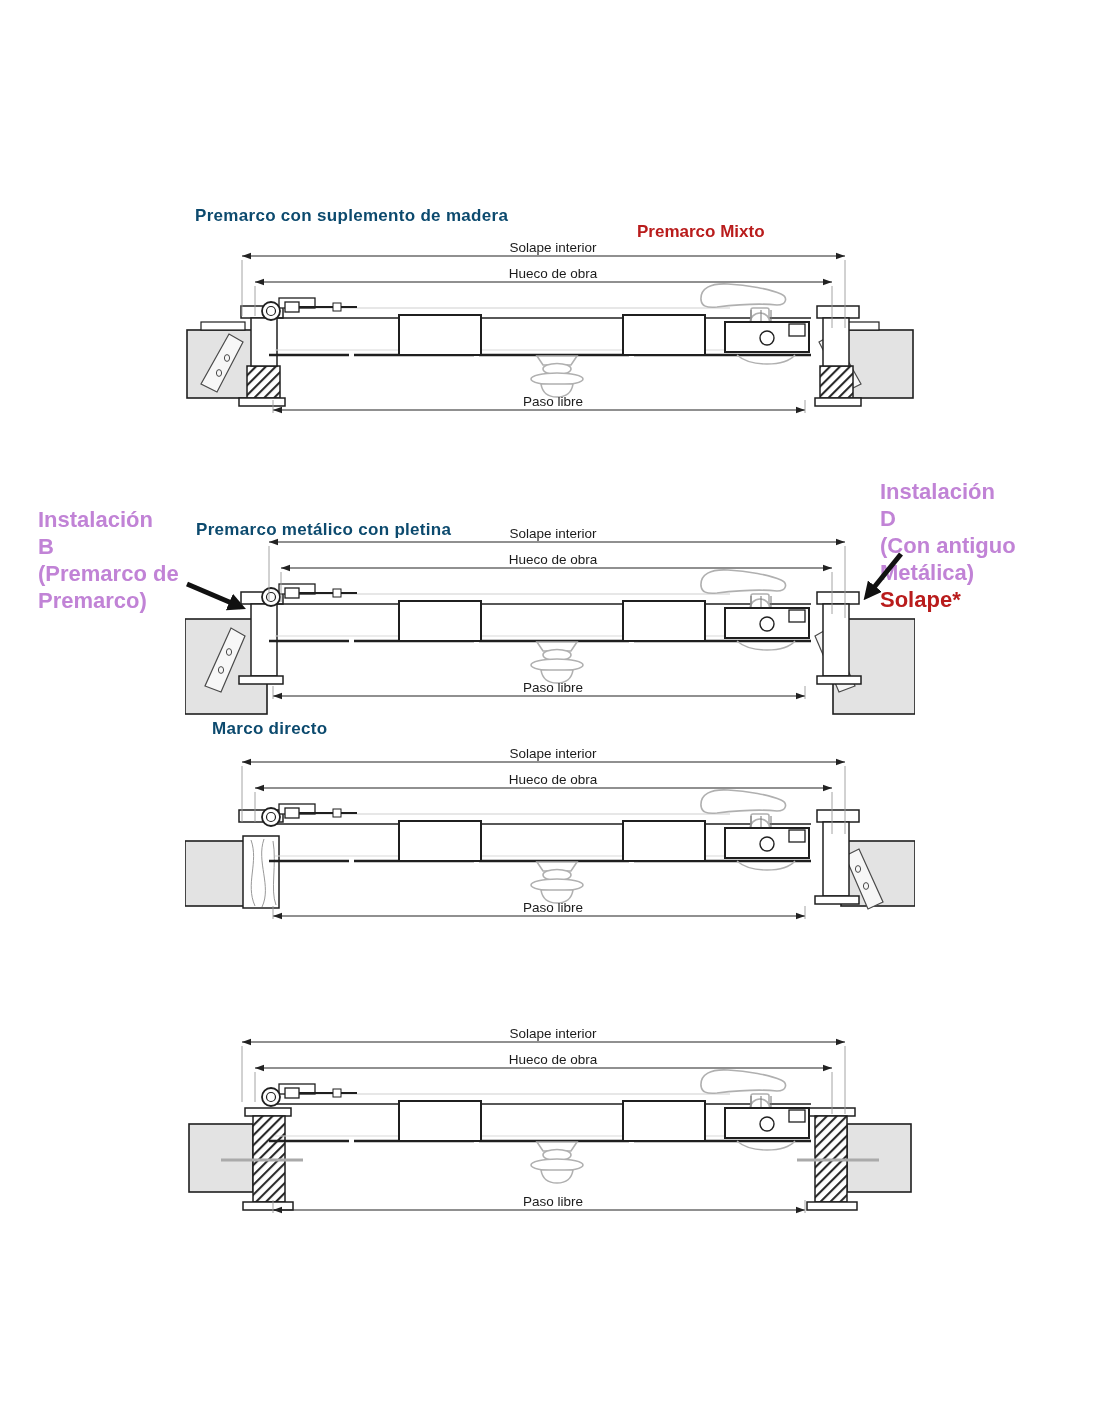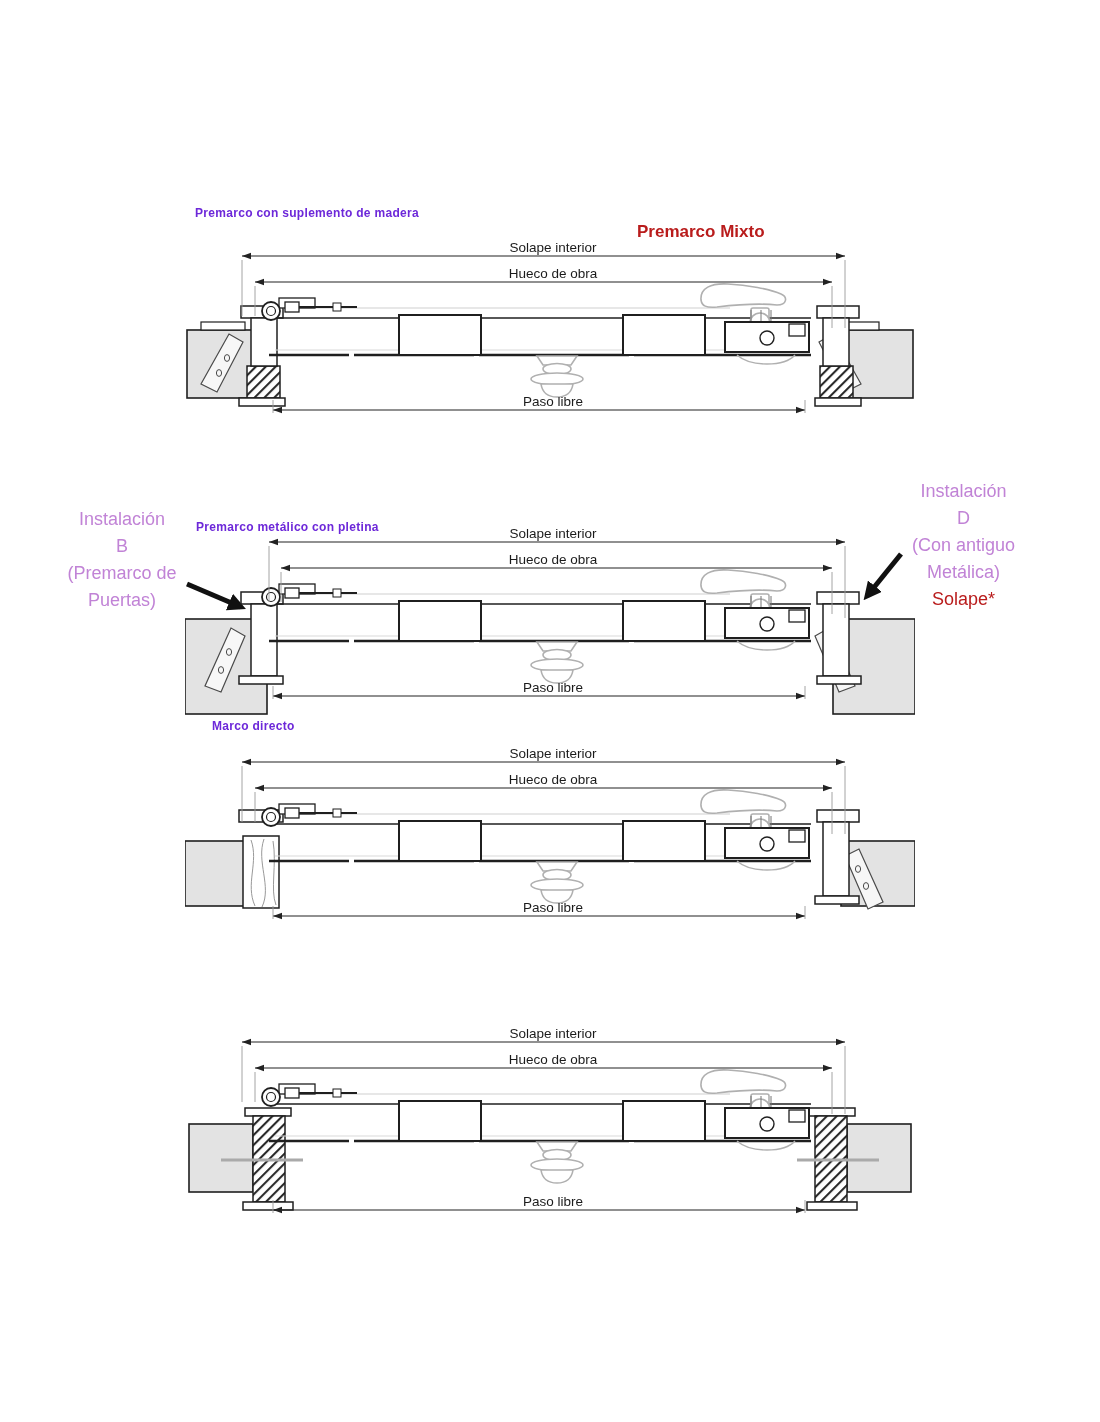--- a/index.html
+++ b/index.html
@@ -1,23 +1,23 @@
 <!DOCTYPE html>
 <html><head>
 <meta charset="utf-8">
 <style>
   html,body{margin:0;padding:0;background:#fff;}
   .canvas{position:relative;width:1100px;height:1422px;background:#ffffff;
           font-family:"Liberation Sans",sans-serif;overflow:hidden;}
-  .title{position:absolute;font-size:12px;font-weight:bold;color:#6d28d9;
+  .title{position:absolute;font-size:17px;font-weight:bold;color:#0c4a6e;
          letter-spacing:.3px;white-space:nowrap;}
   .tag{position:absolute;font-size:17px;font-weight:bold;white-space:nowrap;}
   .red{color:#b91c1c;}
   .purple{color:#c183d6;}
-  .ann{position:absolute;font-size:18px;font-weight:normal;text-align:center;line-height:27px;}
+  .ann{position:absolute;font-size:22px;font-weight:bold;line-height:27px;}
   .diagram{position:absolute;left:185px;width:730px;height:200px;}
   .dim{font-family:"Liberation Sans",sans-serif;font-size:13.5px;fill:#1b1b1b;}
   .arrow{position:absolute;}
 </style>
 </head>
 <body>
 
 <div class="canvas">
 
   <div class="title" style="left:195px;top:206px">Premarco con suplemento de madera</div>
@@ -94,21 +94,21 @@
     <text class="dim" x="368" y="40" text-anchor="middle">Hueco de obra</text>
     <text class="dim" x="368" y="168" text-anchor="middle">Paso libre</text>
   </svg>
 
   <div class="title" style="left:196px;top:520px">Premarco metálico con pletina</div>
 
   <div class="ann purple" style="left:38px;top:506px;width:168px">
     <div>Instalación</div>
     <div>B</div>
     <div>(Premarco de</div>
-    <div>Puertas)</div>
+    <div>Premarco)</div>
   </div>
   <svg class="arrow" style="left:183px;top:578px" width="80" height="42" viewBox="0 0 80 42">
     <defs>
         <marker id="ahL" viewBox="0 0 10 10" refX="7" refY="5" markerWidth="3.6" markerHeight="3.6" orient="auto">
       <path d="M0,0 L10,5 L0,10 Z" fill="#111"></path>
         </marker>
       </defs>
     <line x1="4" y1="6" x2="58" y2="29" stroke="#111" stroke-width="5" marker-end="url(#ahL)"></line>
   </svg>
 

